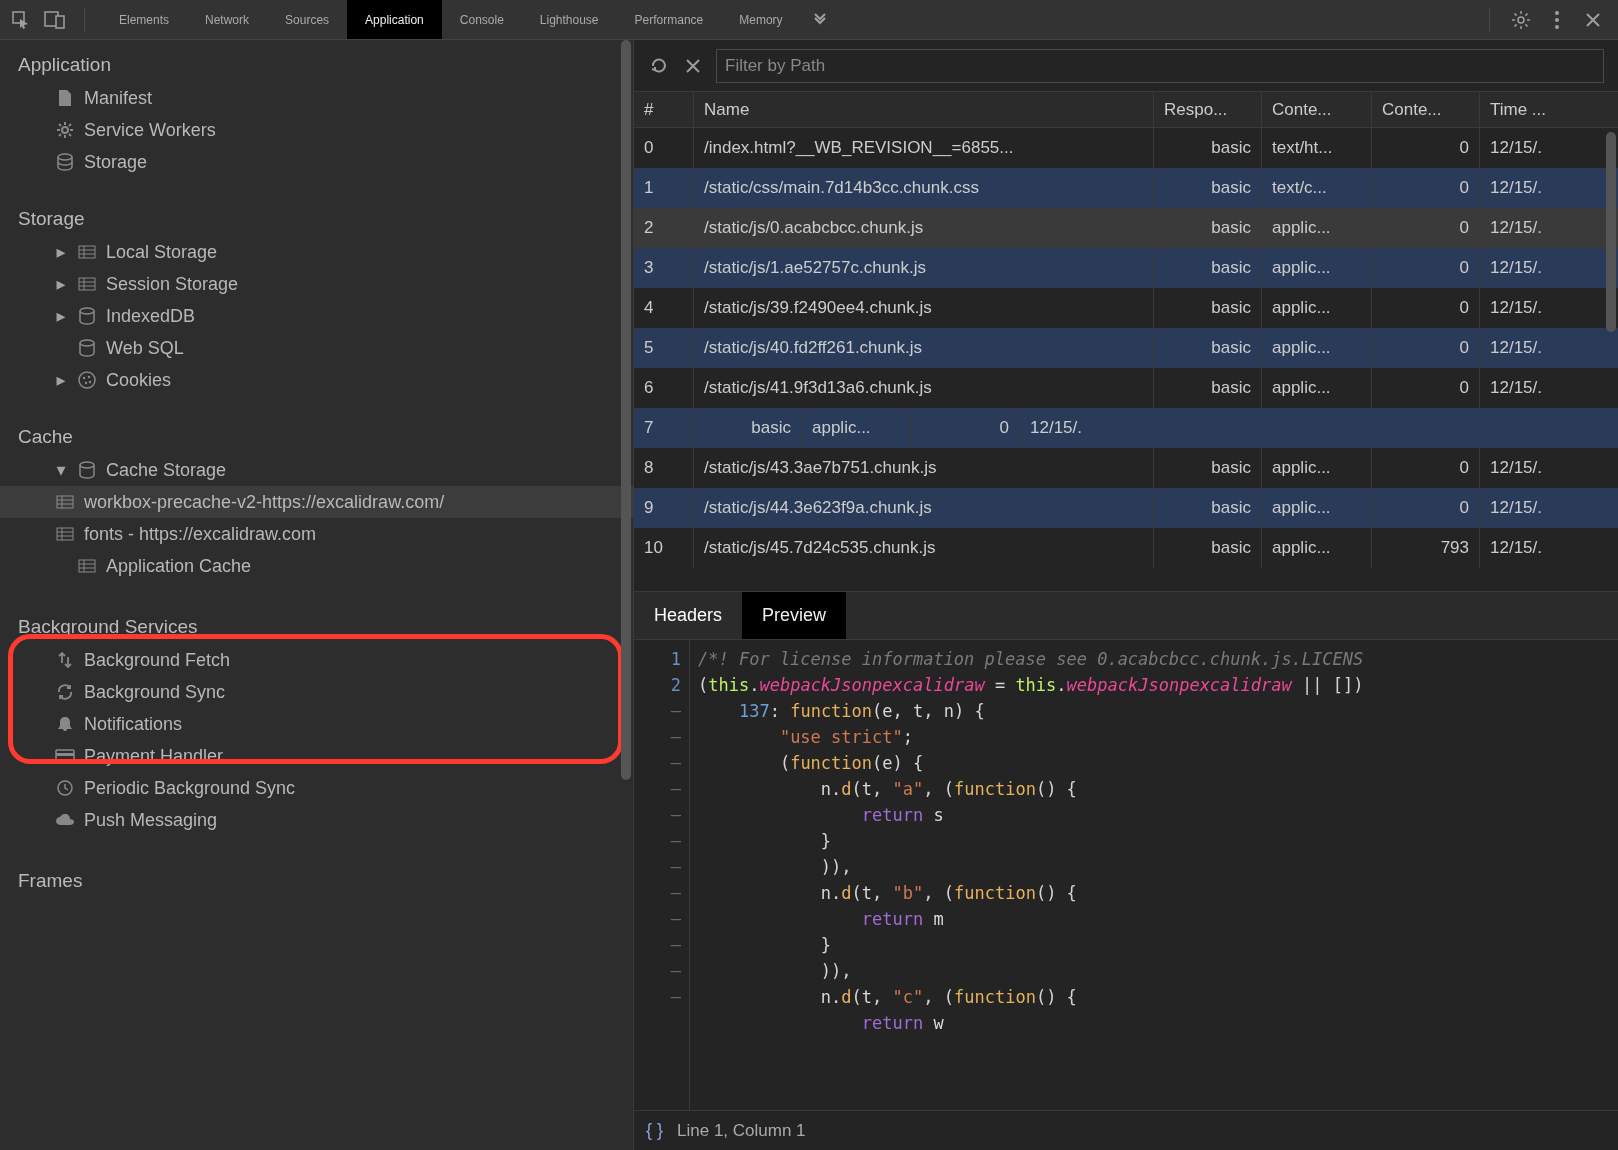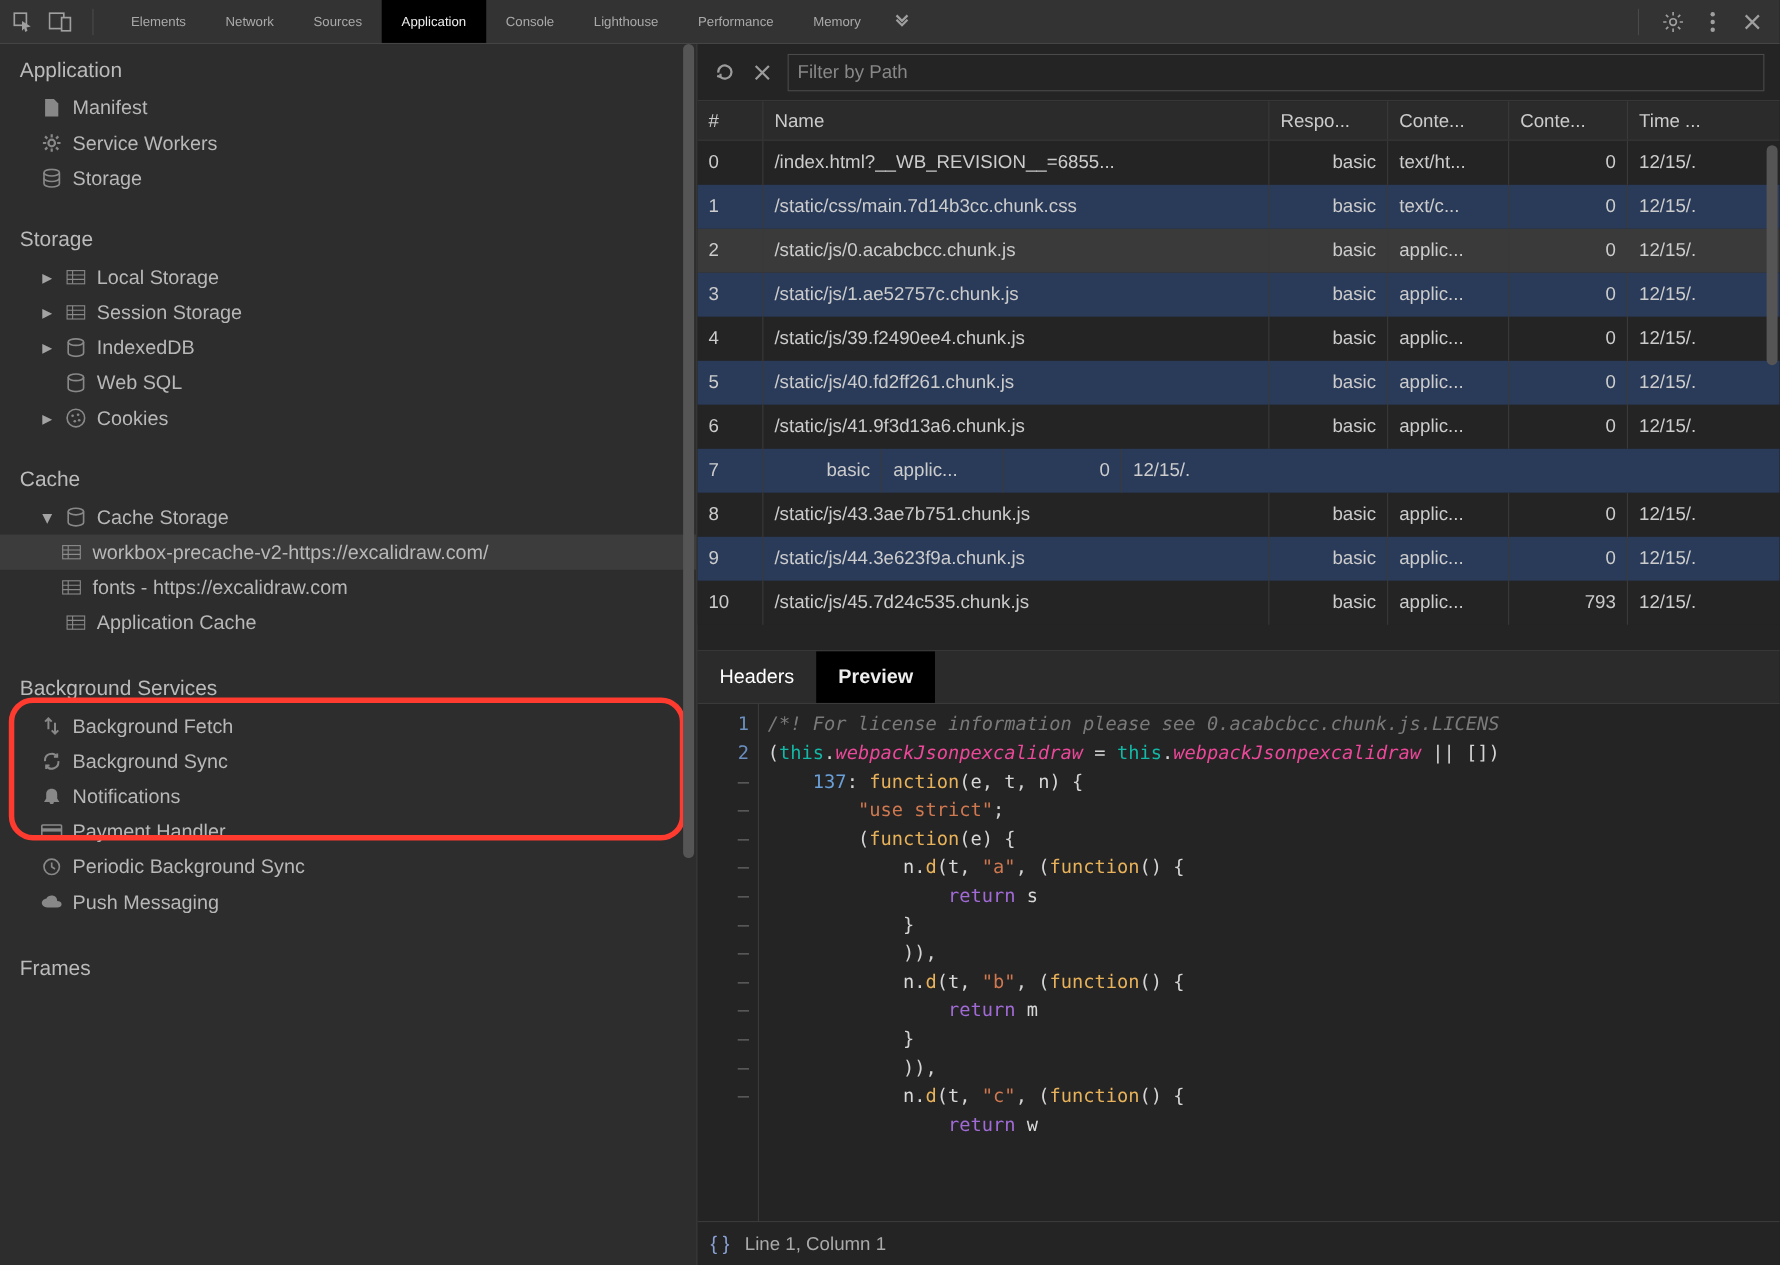--- a/index.html
+++ b/index.html
@@ -60,21 +60,21 @@
     font-size:19px;
   }
   .tree-item {
     display:flex; align-items:center;
     padding: 5px 0 5px 16px;
     gap:8px;
     color:#b8b8b8;
     font-size:18px;
     cursor:pointer;
   }
-  .tree-item.l1 { padding-left: 36px; }
+  .tree-item.l1 { padding-left: 16px; margin-left: 38px; }
   .tree-item.l2 { padding-left: 54px; }
   .tree-item .icon { width:22px; height:22px; display:flex; align-items:center; justify-content:center; opacity:.85; }
   .tree-item .arrow { width:14px; height:14px; display:flex; align-items:center; justify-content:center; opacity:.85; }
   .tree-item.sel { background:#3c3c3c; }
   
   
   .hl-box {
     position:absolute;
     left:8px;
     width:615px;
@@ -126,32 +126,32 @@
   .trow.even { background:#242424; }
   .trow.sel { background:#3a3a3a !important; }
   .td.col-resp, .td.col-cl { justify-content:flex-end; }
   
   .table-scroll { position:absolute; right:2px; top:40px; width:10px; height:calc(100% - 40px);}
   .table-scroll-thumb { position:absolute; top:0; width:10px; height:200px; background:#555; border-radius:5px;}
   
   
   .subtabs { display:flex; height:48px; align-items:stretch; background:#2b2b2b; border-bottom:1px solid #3a3a3a;}
   .subtab { padding:0 20px; display:flex; align-items:center; color:#ffffff; font-size:18px; cursor:pointer;}
-  .subtab.active { background:#000; color:#eee;font-weight:bold;}
+  .subtab.active { background:#000; color:#eee;}
   
   
   .code-wrap { flex:1; display:flex; overflow:hidden; font-family: ui-monospace, SFMono-Regular, Menlo, Consolas, monospace; font-size:17px; background:#242424;}
   .gutter { width:56px; text-align:right; padding:6px 8px 0 0; background:#242424; color:#888; border-right:1px solid #3a3a3a;}
   .gutter div { height:26px; line-height:26px;}
   .gutter .ln { color:#6a8fbf; }
   .gutter .dash { color:#666; }
   .code { flex:1; padding:6px 0 0 8px; overflow:hidden; white-space:pre; line-height:26px;}
   .c-cmt { color:#7a7a7a; font-style:italic;}
   .c-punc { color:#d4d4d4;}
-  .c-this { color:#14b8a6;}
+  .c-this { color:#bef264;}
   .c-prop { color:#ec4899;font-style:italic;}
   .c-num { color:#6aa0d8;}
   .c-func { color:#e8b25a;}
   .c-str { color:#d07850;}
   .c-id { color:#d8d8d8;}
   .c-ret { color:#a16bd6;}
   
   
   .statusbar { height:40px; border-top:1px solid #3a3a3a; display:flex; align-items:center; padding:0 12px; gap:14px; color:#aaa;}
   .brace-icon { color:#8aa2d6; font-weight:500; font-size:18px;}

